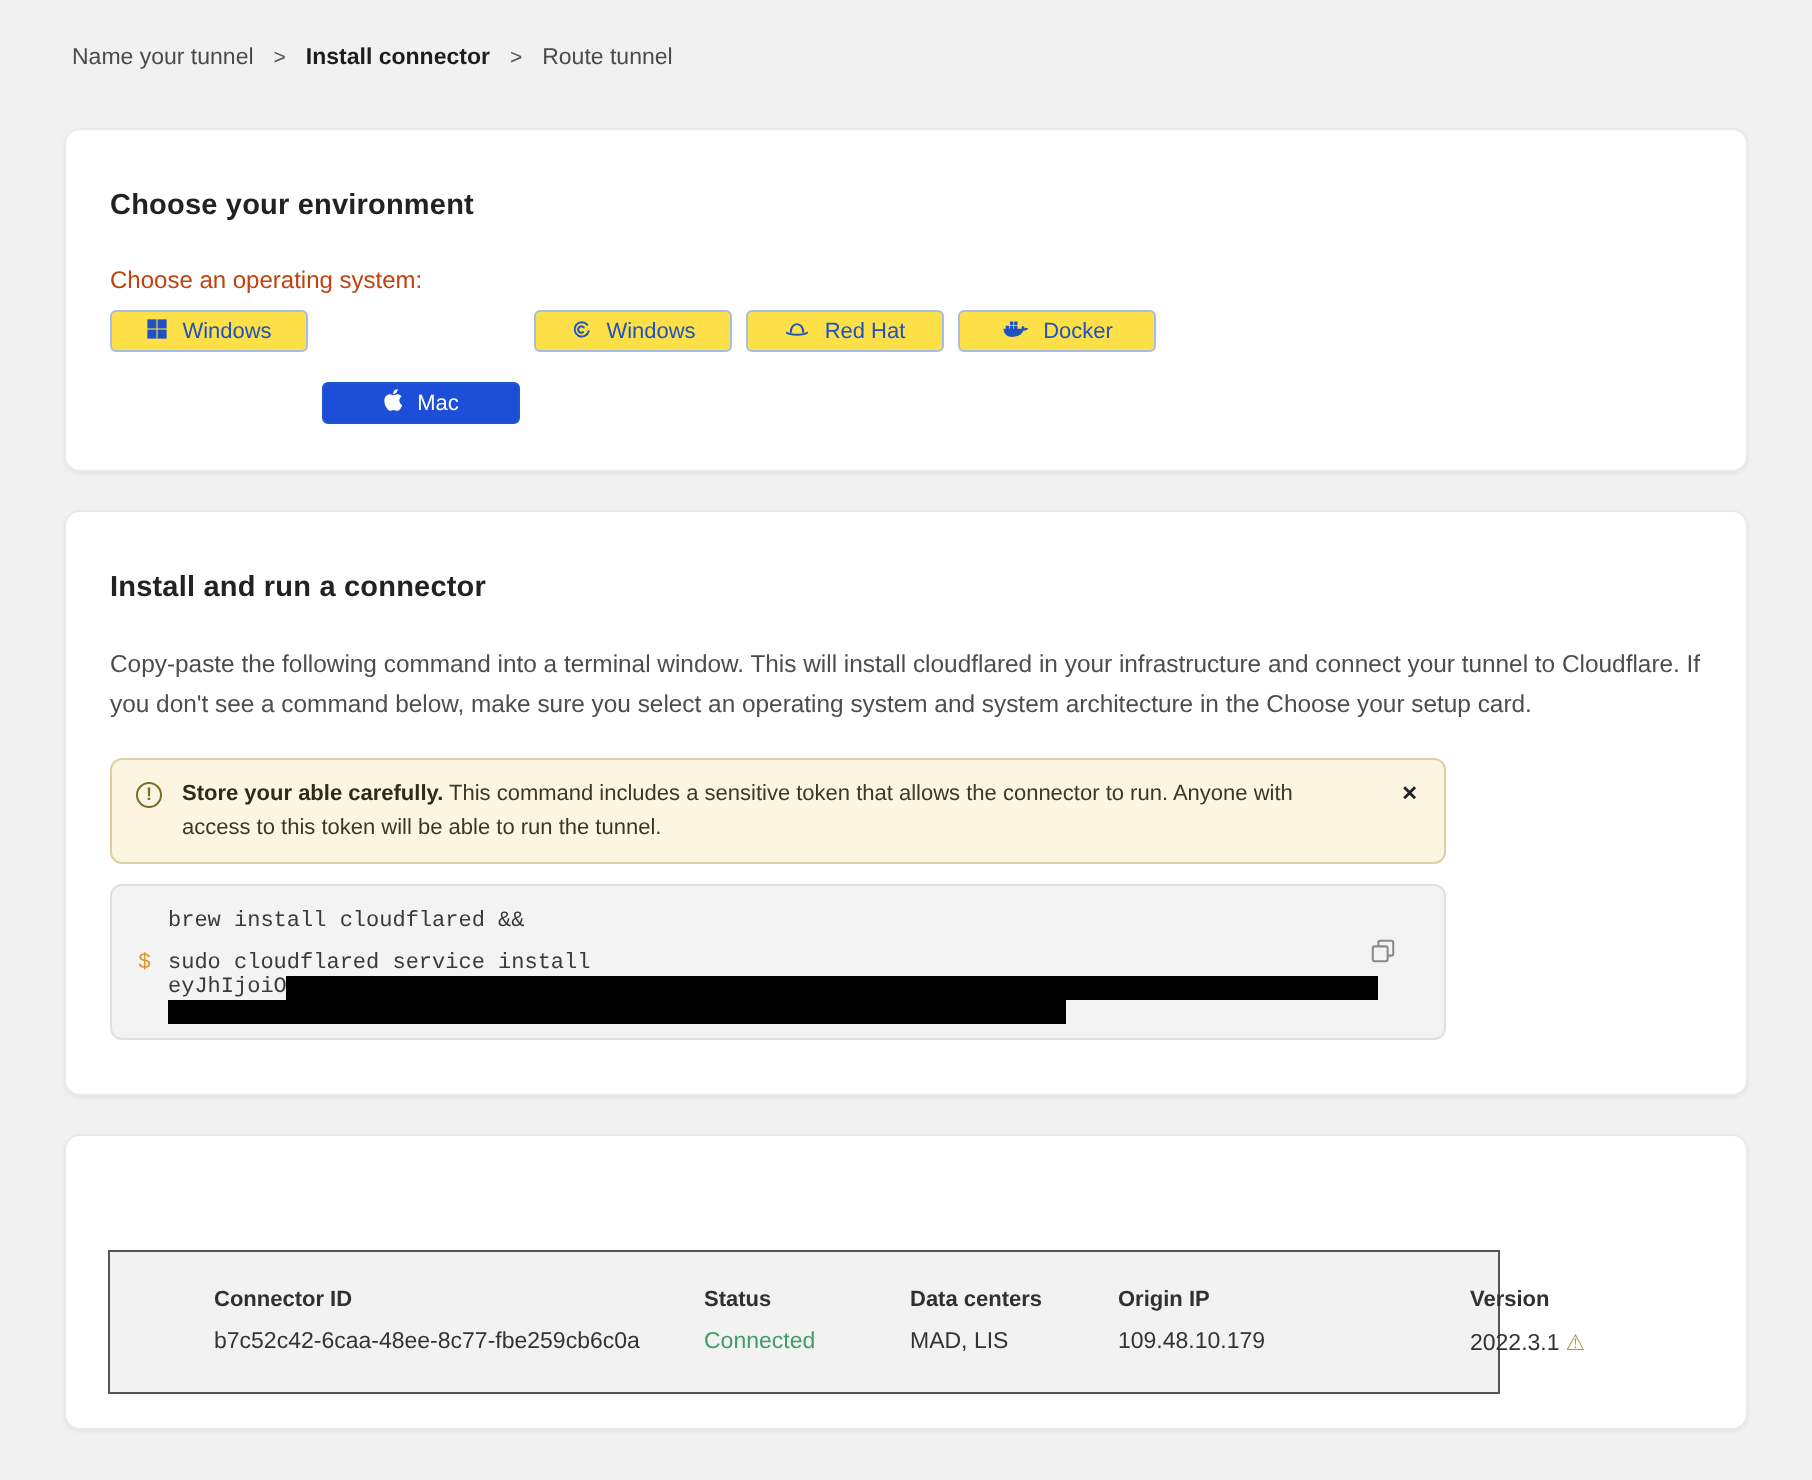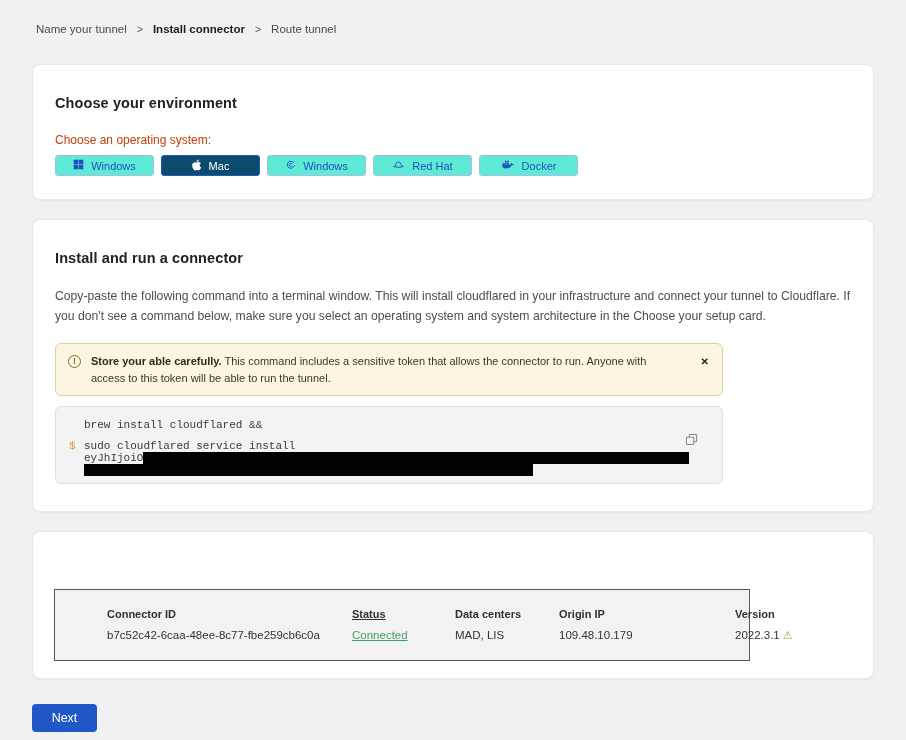--- a/index.html
+++ b/index.html
@@ -19,23 +19,23 @@
 
   
   .card { margin:0 32px; background:#fff; border:1px solid #e9e9e9; border-radius:8px;
     box-shadow:0 1px 2px rgba(0,0,0,.05); }
   .card h2 { margin:0; font-size:14.5px; font-weight:bold; color:#222; letter-spacing:.1px; }
 
   .card-env { margin-top:29px; padding:30px 22px 23px 22px; }
   .os-label { margin-top:22px; font-size:12px; color:#c2410c; }
   .os-row { display:flex; gap:7px; margin-top:8px; }
   .os-btn { width:99px; height:21px; border:1px solid #a5bde7; border-radius:3px;
-    background:#5eead4; color:#1f51c0; font-size:11px; display:flex; align-items:center;
+    background:#fde047; color:#1f51c0; font-size:11px; display:flex; align-items:center;
     justify-content:center; gap:7px; cursor:pointer; padding:0; font-family:"Liberation Sans",sans-serif; }
-  .os-btn.selected { background:#0c4a6e; border-color:#2158c7; color:#fff; }
+  .os-btn.selected { background:#1d4ed8; border-color:#2158c7; color:#fff;margin-top:36px; }
   .os-btn svg { flex:none; }
 
   .card-install { margin-top:19px; padding:30px 22px 27px 22px; }
   .desc { margin-top:20px; font-size:12.2px; line-height:20px; color:#4d4d4d; max-width:796px; }
 
   .banner { margin-top:17px; width:668px; background:#fcf5e1; border:1px solid #dccfa4;
     border-radius:6px; padding:9px 40px 9px 12px; display:flex; gap:10px; position:relative;
     font-size:11px; line-height:16.5px; color:#3c3723; }
   .alert-circle { flex:none; margin-top:2px; width:13px; height:13px; border:1.3px solid #7d6a25;
     border-radius:50%; color:#7d6a25; font-size:9px; font-weight:bold; display:flex;
@@ -56,21 +56,21 @@
   .bar2 { display:block; width:449px; height:12px; }
   .copy-btn { position:absolute; right:24px; top:26px; background:none; border:none;
     padding:0; cursor:pointer; }
 
   .card-connectors { margin-top:19px; padding:34px 21px 17px 21px; }
   .ctable { margin-top:23px; width:696px; height:72px; background:#f2f2f2;
     border:1px solid #565656; padding:18px 0 0 52px; }
   .trow { display:flex; font-size:11.5px; }
   .trow.values { margin-top:9px; }
   .tc { flex:none; }
-  .tc.c1 { width:245px; } .tc.c2 { width:103px;text-decoration:underline; } .tc.c3 { width:104px; }
+  .tc.c1 { width:245px; } .tc.c2 { width:103px; } .tc.c3 { width:104px; }
   .tc.c4 { width:176px; } .tc.c5 { width:auto; }
   .th { font-weight:bold; color:#303030; font-size:11px; }
   .td { color:#333; }
   .status-connected { color:#3f9e66; }
   .version-warning { color:#a89b3f; font-size:11px; margin-left:3px; }
 
   .next-btn { margin:25px 0 0 32px; width:65px; height:28px; background:#2158c7; color:#fff;
     border:none; border-radius:4px; font-size:12.5px; cursor:pointer;
     font-family:"Liberation Sans",sans-serif; }
 </style>

